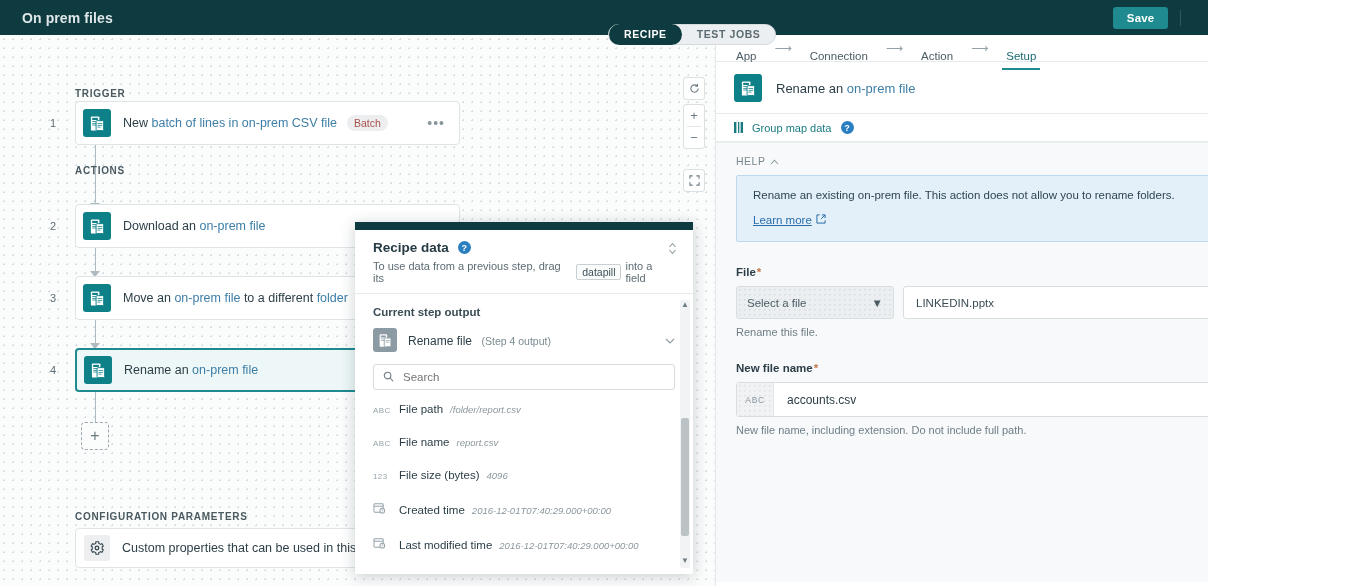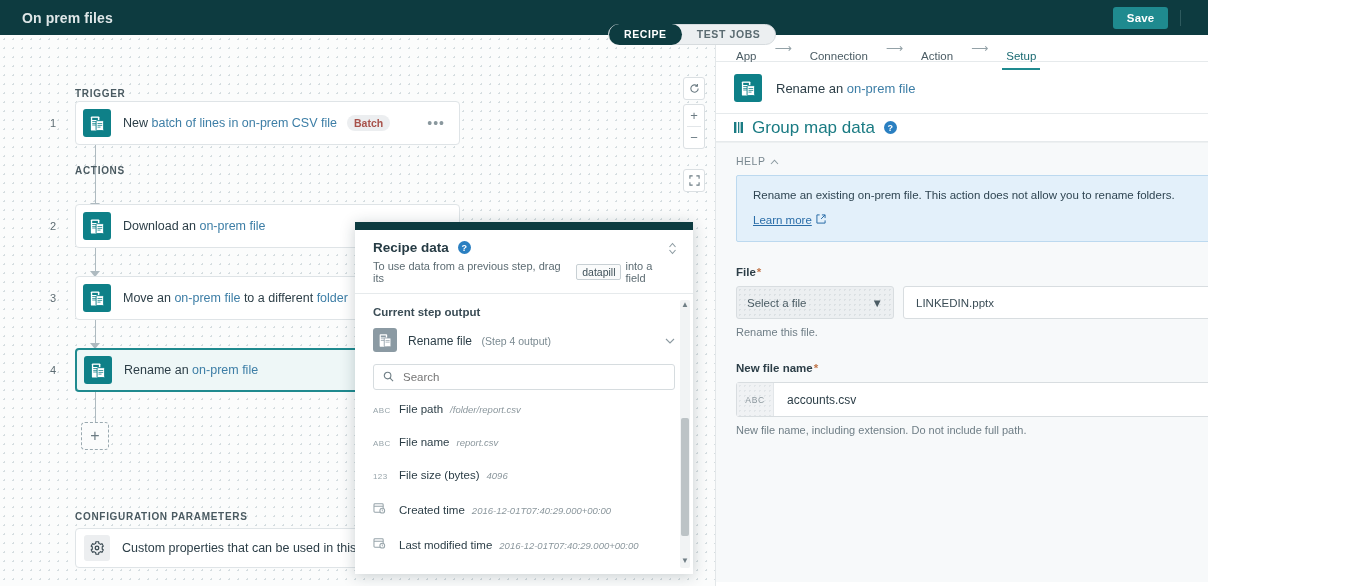--- a/index.html
+++ b/index.html
@@ -84,21 +84,21 @@
     width: 28px; height: 28px; background: #0e8088; border-radius: 3px;
     margin-left: 7px; display: flex; align-items: center; justify-content: center;
     flex: none;
   }
   .steptext {
     font-size: 12.5px; color: #2c3e47; margin-left: 12px; white-space: nowrap;
   }
   .steptext .lk { color: #3d7ea6; }
   .badge {
     background: #eceef0; color: #a8514a; font-size: 10.5px;
-    padding: 2px 7px; border-radius: 9px; margin-left: 10px; white-space: nowrap; font-weight: bold;
+    padding: 2px 7px; border-radius: 9px; margin-left: 10px; white-space: nowrap;
   }
   .dots {
     margin-left: auto; margin-right: 14px; color: #8a989e;
     font-size: 14px; letter-spacing: 1px; line-height: 8px; cursor: pointer;
   }
   .connector {
     position: absolute; width: 1px; background: #aebac0;
   }
   .arrowhead {
     position: absolute; width: 0; height: 0;
@@ -200,21 +200,21 @@
     width: 28px; height: 28px; background: #0e8088; border-radius: 3px;
     display: flex; align-items: center; justify-content: center; flex: none;
   }
   .rp-title { font-size: 13px; color: #2c3e47; margin-left: 14px; }
   .rp-title .lk { color: #3d7ea6; }
   .rp-close { margin-left: auto; color: #8c9aa1; font-size: 15px; cursor: pointer; line-height: 1;}
   .rp-groupbar {
     border-top: 1px solid #e6eaec; border-bottom: 1px solid #e6eaec;
     height: 29px; display: flex; align-items: center; padding-left: 18px; gap: 9px;
   }
-  .rp-grouplabel { font-size: 17px; color: #1a7b83; cursor: pointer; }
+  .rp-grouplabel { font-size: 11px; color: #1a7b83; cursor: pointer; }
   .helpicon {
     width: 13px; height: 13px; border-radius: 50%; background: #2a7fc1;
     color: #fff; font-size: 9px; font-weight: bold;
     display: inline-flex; align-items: center; justify-content: center; flex: none;
     cursor: pointer;
   }
   .rp-scrollarea {
     position: relative; height: 440px; background: #f7f9fa;
     border-top: 1px solid #edf0f1; overflow: hidden;
   }

